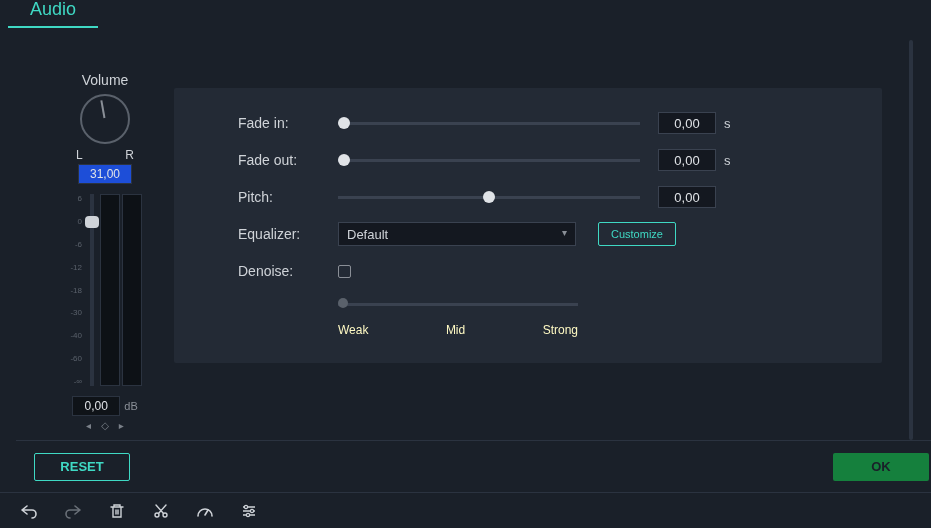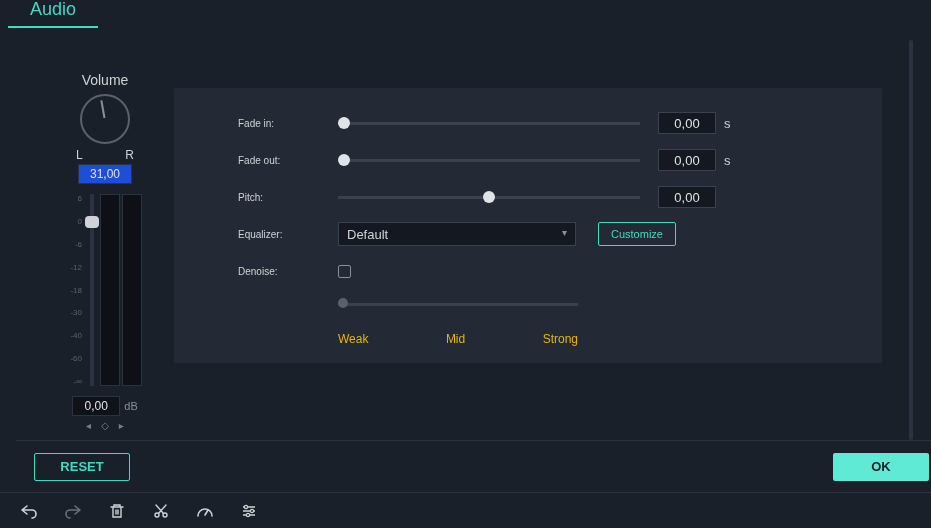--- a/index.html
+++ b/index.html
@@ -154,21 +154,21 @@
   background: #232a35;
   padding: 24px 22px 20px 64px;
   border-radius: 2px;
 }
 .row {
   display: flex;
   align-items: center;
   margin-bottom: 15px;
   height: 22px;
 }
-.row-label { width: 100px; font-size: 10px; color: #cfd3d8; }
+.row-label { width: 100px; font-size: 14px; color: #cfd3d8; }
 .hslider {
   width: 302px;
   height: 20px;
   position: relative;
   display: flex;
   align-items: center;
 }
 .hslider-track {
   width: 100%;
   height: 3px;
@@ -224,21 +224,21 @@
   width: 13px;
   height: 13px;
   border: 1px solid #8a8f97;
   border-radius: 2px;
   margin-right: 8px;
 }
 .denoise-slider-wrap { margin-left: 100px; margin-top: 6px; width: 240px; }
 .denoise-slider { width: 240px; height: 16px; position: relative; }
 .denoise-track { width: 100%; height: 3px; background: #3a4250; position: relative; top: 6px; }
 .denoise-thumb { position: absolute; width: 10px; height: 10px; background: #5a616b; border-radius: 50%; top: 1px; left: 0; cursor: grab; }
-.denoise-labels { display: flex; justify-content: space-between; width: 240px; margin-top: 19px; color: #eab308; font-size: 12px; }
+.denoise-labels { display: flex; justify-content: space-between; width: 240px; margin-top: 10px; color: #fef9c3; font-size: 12px; }
 .footer {
   position: absolute;
   left: 16px;
   bottom: 36px;
   width: 100%;
   height: 52px;
   display: flex;
   align-items: center;
   justify-content: space-between;
   padding: 0 18px;
@@ -252,21 +252,21 @@
   color: #3fd9c4;
   font-size: 13px;
   font-weight: bold;
   cursor: pointer;
   border-radius: 2px;
 }
 .ok-btn {
   width: 96px;
   height: 28px;
   border: none;
-  background: #5eead4;
+  background: #15803d;
   color: #1a2029;
   font-size: 13px;
   font-weight: bold;
   cursor: pointer;
   border-radius: 2px;
 }
 .toolbar {
   position: absolute;
   left: 0;
   bottom: 0;

